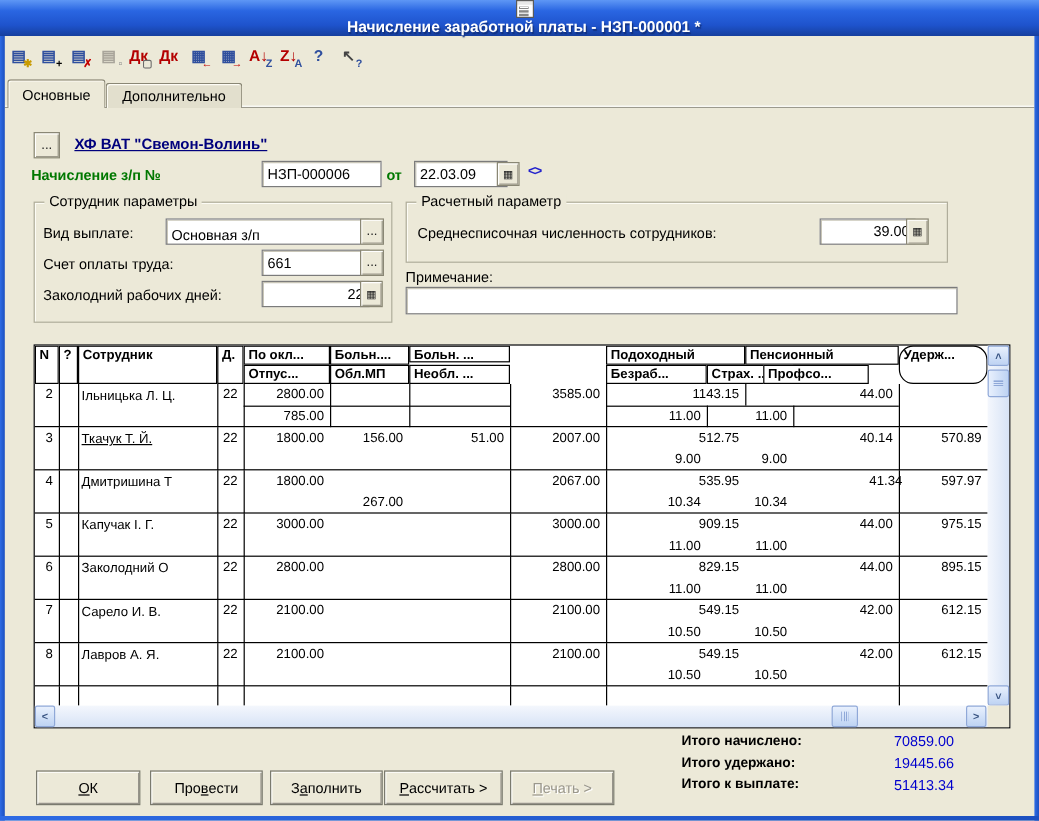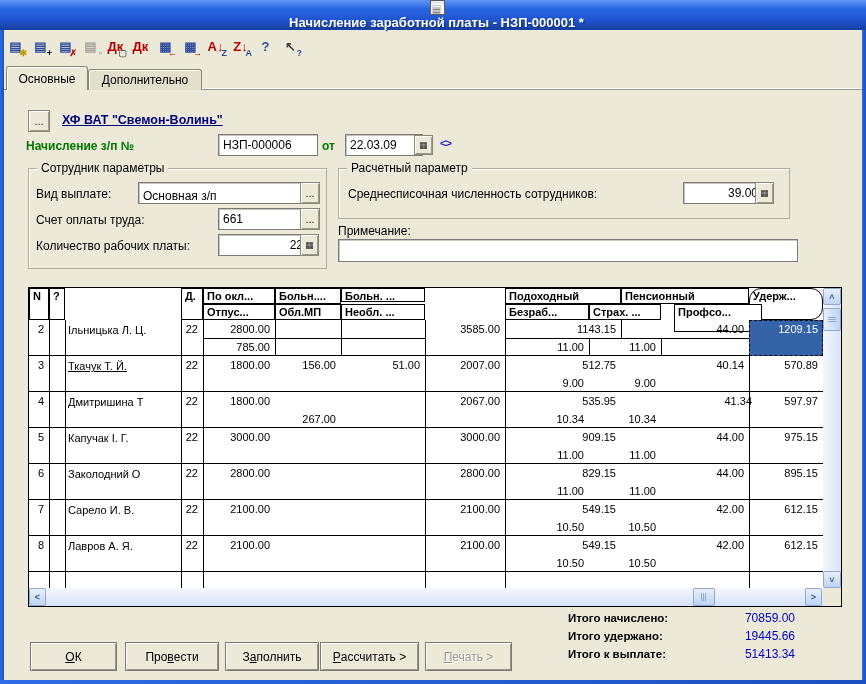--- a/index.html
+++ b/index.html
@@ -189,21 +189,21 @@
 <div class="btn3d abs" style="left:300px;top:182px;width:18px;height:20px;">
   <span>...</span>
 </div>
 <span class="plain-lbl abs" style="left:36px;top:213px;">Счет оплаты труда:</span>
 <div class="field abs" style="left:218px;top:208px;width:80px;height:20px;">
   <span>661</span>
 </div>
 <div class="btn3d abs" style="left:300px;top:208px;width:18px;height:20px;">
   <span>...</span>
 </div>
-<span class="plain-lbl abs" style="left:36px;top:239px;">Количество рабочих платы:</span>
+<span class="plain-lbl abs" style="left:36px;top:239px;">Заколодний рабочих дней:</span>
 <div class="field num abs" style="left:218px;top:234px;width:80px;height:20px;">
   <span>22</span>
 </div>
 <div class="btn3d abs" style="left:300px;top:234px;width:17px;height:20px;">
   <span style="font-size:9px;">▦</span>
 </div>
 
 <div class="groupbox" style="left:338px;top:168px;width:450px;height:49px;">
   <span class="legend">Расчетный параметр</span>
 </div>
@@ -216,33 +216,34 @@
 </div>
 
 <span class="plain-lbl abs" style="left:338px;top:224px;">Примечание:</span>
 <div class="field abs" style="left:338px;top:239px;width:450px;height:21px;">
   <span></span>
 </div>
 
 <div class="tbl" id="tbl">
     <div class="hcell" style="left: 0px; top: 0px; width: 20px; height: 32px;">N</div>
     <div class="hcell" style="left: 20px; top: 0px; width: 16px; height: 32px;">?</div>
+    <div class="hcell" style="left: 36px; top: 0px; width: 116px; height: 32px;">Сотрудник</div>
     <div class="hcell" style="left: 152px; top: 0px; width: 22px; height: 32px;">Д.</div>
     <div class="hcell" style="left: 720px; top: 0px; width: 74px; height: 32px; border-radius: 12px;">Удерж...</div>
     <div class="hcell" style="left: 174px; top: 0px; width: 72px; height: 16px;">По окл...</div>
     <div class="hcell" style="left: 246px; top: 0px; width: 66px; height: 16px;">Больн....</div>
     <div class="hcell" style="left: 312px; top: 0px; width: 84px; height: 14px;">Больн. ...</div>
     <div class="hcell" style="left: 476px; top: 0px; width: 116px; height: 16px;">Подоходный</div>
     <div class="hcell" style="left: 592px; top: 0px; width: 128px; height: 16px;">Пенсионный</div>
     <div class="hcell" style="left: 174px; top: 16px; width: 72px; height: 16px;">Отпус...</div>
     <div class="hcell" style="left: 246px; top: 16px; width: 66px; height: 16px;">Обл.МП</div>
     <div class="hcell" style="left: 312px; top: 16px; width: 84px; height: 16px;">Необл. ...</div>
     <div class="hcell" style="left: 476px; top: 16px; width: 84px; height: 16px;">Безраб...</div>
     <div class="hcell" style="left: 560px; top: 16px; width: 72px; height: 16px;">Страх. ...</div>
-    <div class="hcell" style="left: 645px; top: 16px; width: 88px; height: 28px;">Профсо...</div>
+    <div class="hcell" style="left: 607px; top: 16px; width: 88px; height: 16px;">Профсо...</div>
     <div class="rowblock" style="top: 32px;">
       <div class="vline" style="left: 20px; top: 0px; height: 36px;"></div>
       <div class="vline" style="left: 36px; top: 0px; height: 36px;"></div>
       <div class="vline" style="left: 152px; top: 0px; height: 36px;"></div>
       <div class="vline" style="left: 174px; top: 0px; height: 36px;"></div>
       <div class="vline" style="left: 396px; top: 0px; height: 36px;"></div>
       <div class="vline" style="left: 476px; top: 0px; height: 36px;"></div>
       <div class="vline" style="left: 720px; top: 0px; height: 36px;"></div>
       <div class="cellv num-r" style="left: 0px; top: 0px; width: 19px; height: 18px;">2</div>
       <div class="cellv txt-l" style="left: 37px; top: 1px; width: 113px; height: 18px;">Ільницька Л. Ц.</div>
@@ -254,21 +255,20 @@
       <div class="cellv num-r" style="left: 174px; top: 18px; width: 71px; height: 18px;">785.00</div>
       <div class="cellv num-r" style="left: 476px; top: 18px; width: 83px; height: 18px;">11.00</div>
       <div class="cellv num-r" style="left: 560px; top: 18px; width: 71px; height: 18px;">11.00</div>
       <div class="vline" style="left: 246px; top: 0px; height: 36px;"></div>
       <div class="vline" style="left: 312px; top: 0px; height: 36px;"></div>
       <div class="vline" style="left: 592px; top: 0px; height: 18px;"></div>
       <div class="vline" style="left: 560px; top: 18px; height: 18px;"></div>
       <div class="vline" style="left: 632px; top: 18px; height: 18px;"></div>
       <div class="hline" style="left: 174px; top: 18px; width: 222px;"></div>
       <div class="hline" style="left: 476px; top: 18px; width: 244px;"></div>
-      <div class="selcell" style="left: 720px; top: 0px; width: 74px; height: 36px;">1209.15</div>
     </div>
     <div class="rowblock" style="top: 68px;">
       <div class="vline" style="left: 20px; top: 0px; height: 36px;"></div>
       <div class="vline" style="left: 36px; top: 0px; height: 36px;"></div>
       <div class="vline" style="left: 152px; top: 0px; height: 36px;"></div>
       <div class="vline" style="left: 174px; top: 0px; height: 36px;"></div>
       <div class="vline" style="left: 396px; top: 0px; height: 36px;"></div>
       <div class="vline" style="left: 476px; top: 0px; height: 36px;"></div>
       <div class="vline" style="left: 720px; top: 0px; height: 36px;"></div>
       <div class="cellv num-r" style="left: 0px; top: 0px; width: 19px; height: 18px;">3</div>

